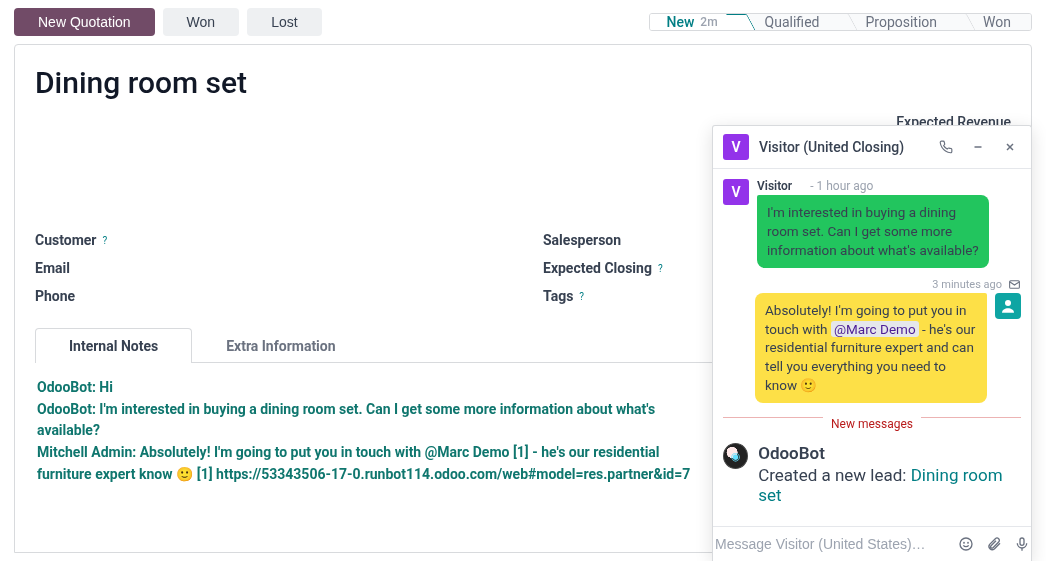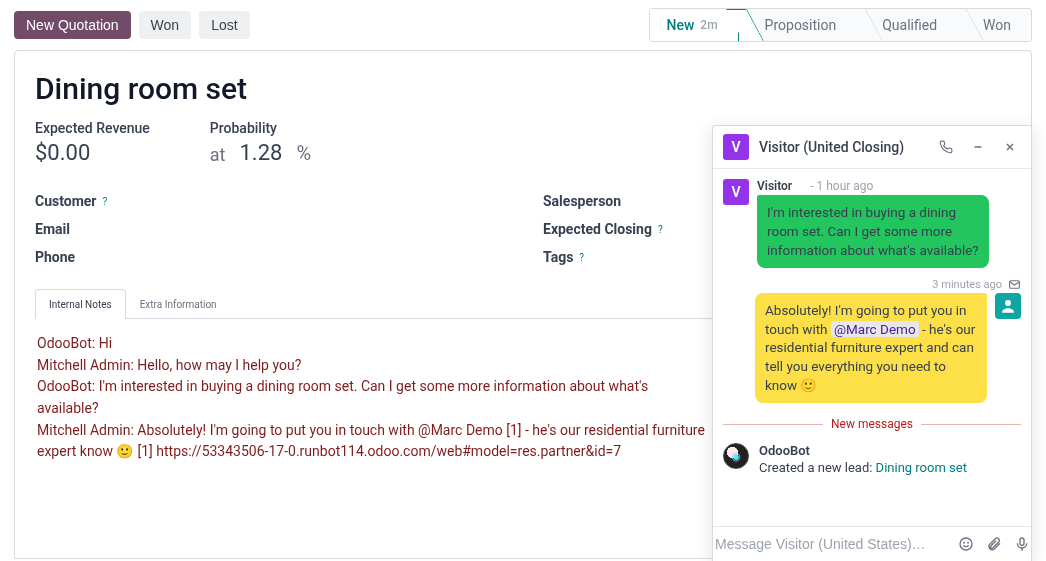--- a/index.html
+++ b/index.html
@@ -19,40 +19,40 @@
   
   .top-bar {
     display: flex;
     align-items: center;
     justify-content: space-between;
     padding: 8px 14px 8px 14px;
   }
   .top-actions { display: flex; gap: 8px; }
   .btn {
     border: none;
-    padding: 6px 12px;
+    padding: 6px 24px;
     border-radius: 4px;
     font-size: 14px;
     cursor: pointer;
     background: #eef0f2;
     color: #374151;
   }
   .btn-primary {
     background: #714B67;
     color: #ffffff;
     font-weight: 500;
   }
 
   .stage-bar {
     display: flex;
     align-items: stretch;
     border: 1px solid #d8dadd;
     border-radius: 3px;
     overflow: hidden;
-    height: 34px;
+    height: 18px;
   }
   .stage {
     position: relative;
     display: flex;
     align-items: center;
     padding: 0 20px 0 26px;
     font-size: 14px;
     color: #6b7280;
     background: #f9fafb;
     cursor: pointer;
@@ -105,22 +105,22 @@
   }
   .record-title {
     font-size: 30px;
     font-weight: 500;
     color: #111827;
     margin: 2px 0 14px 0;
   }
   .revenue-row {
     display: flex;
     align-items: flex-end;
-    gap: 60px;
     margin-bottom: 22px;
+    flex-direction: column;
   }
   .field-block .field-label {
     font-size: 14px;
     color: #374151;
     font-weight: 500;
     margin-bottom: 4px;
   }
   .big-value {
     font-size: 22px;
     font-weight: 400;
@@ -154,40 +154,42 @@
     vertical-align: super;
     cursor: pointer;
   }
 
   
   .tabs {
     display: flex;
     border-bottom: 1px solid #d8dadd;
   }
   .tab {
-    padding: 9px 13px;
-    font-size: 10px;
+    padding: 9px 33px;
+    font-size: 14px;
     color: #6b7280;
     cursor: pointer;
     border: 1px solid transparent;
     border-bottom: none;
     margin-bottom: -1px;
+    font-weight: bold;
   }
   .tab.active {
     color: #374151;
     background: #ffffff;
     border-color: #d8dadd;
     border-radius: 4px 4px 0 0;
   }
   .tab-content {
     padding: 14px 2px;
     font-size: 14px;
-    color: #7f1d1d;
+    color: #0f766e;
     line-height: 1.55;
     max-width: 680px;
+    font-weight: bold;
   }
 
   
   .chat-panel {
     position: absolute;
     right: 14px;
     bottom: 0;
     width: 320px;
     height: 436px;
     background: #ffffff;
@@ -288,34 +290,34 @@
     justify-content: flex-end;
   }
   .mention {
     background: #e5e7eb;
     color: #4c1d95;
     padding: 0 3px;
     border-radius: 3px;
   }
   .divider {
     display: flex;
-    align-items: center;
+    align-items: flex-start;
     gap: 8px;
     font-size: 12px;
     color: #b91c1c;
     margin: 4px 0 2px 0;
   }
   .divider::before, .divider::after {
     content: "";
     flex: 1;
     height: 1px;
     background: #ecb3b3;
   }
   .sys-row { display: flex; gap: 10px; align-items: flex-start; }
-  .sys-row .body { font-size: 13px; color: #374151; }
+  .sys-row .body { font-size: 17px; color: #374151; }
   .sys-row .body .author { font-weight: 600; display: block; margin-bottom: 2px; }
   .sys-row .link { color: #017E84; cursor: pointer; }
 
   .chat-input {
     border-top: 1px solid #e5e7eb;
     padding: 8px 0;
     display: flex;
     align-items: center;
     gap: 10px;
   }
@@ -347,24 +349,24 @@
       <button class="btn">Won</button>
       <button class="btn">Lost</button>
     </div>
 
     <div class="stage-bar">
       <div class="stage active">
         <span>New</span>
         <span class="stage-time">2m</span>
       </div>
       <div class="stage">
+        <span>Qualified</span>
+      </div>
+      <div class="stage">
         <span>Proposition</span>
-      </div>
-      <div class="stage">
-        <span>Qualified</span>
       </div>
       <div class="stage">
         <span>Won</span>
       </div>
     </div>
   </div>
 
   <div class="form-sheet">
     <div class="record-title">Dining room set</div>
 
@@ -412,21 +414,20 @@
         </div>
       </div>
     </div>
 
     <div class="tabs">
       <div class="tab active">Internal Notes</div>
       <div class="tab">Extra Information</div>
     </div>
     <div class="tab-content">
       <div>OdooBot: Hi</div>
-      <div>Mitchell Admin: Hello, how may I help you?</div>
       <div>OdooBot: I'm interested in buying a dining room set. Can I get some more information about what's available?</div>
       <div>Mitchell Admin: Absolutely! I'm going to put you in touch with @Marc Demo [1] - he's our residential furniture expert know 🙂 [1] https://53343506-17-0.runbot114.odoo.com/web#model=res.partner&amp;id=7</div>
     </div>
   </div>
 
   <div class="chat-panel">
     <div class="chat-header">
       <div class="avatar">V</div>
       <div class="chat-title">Visitor (United Closing)</div>
       <div class="icon-btn">

